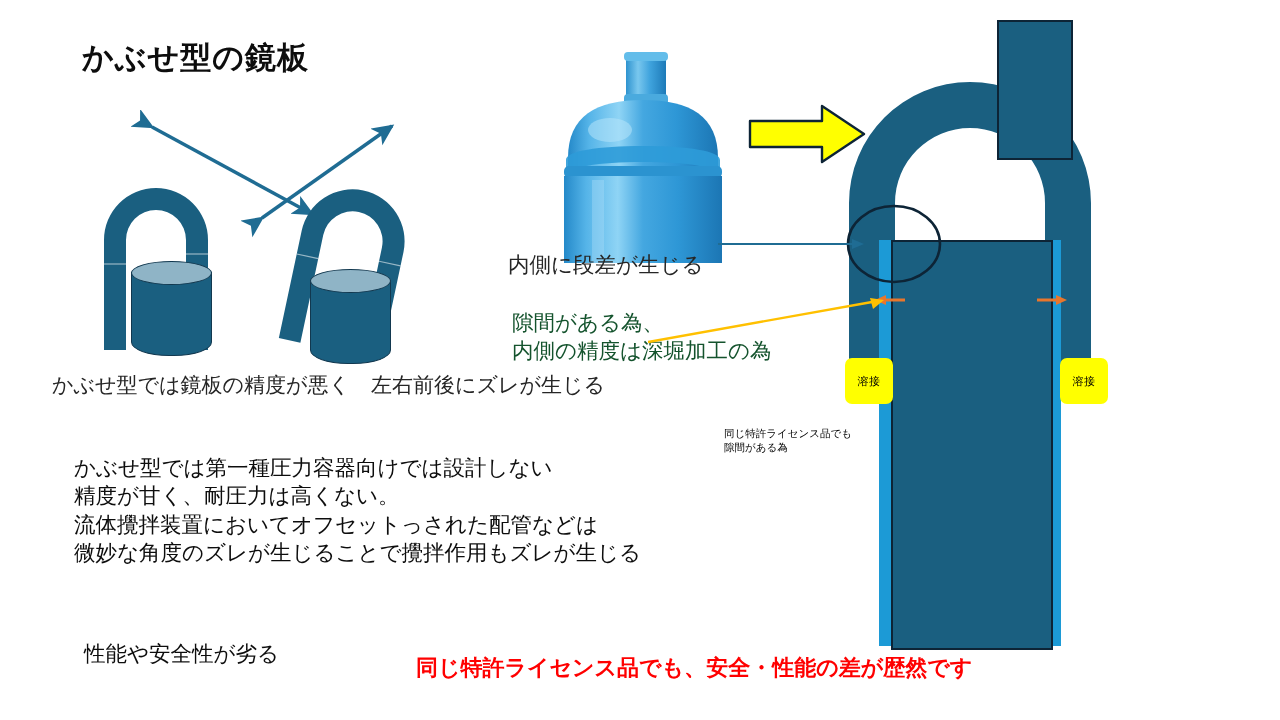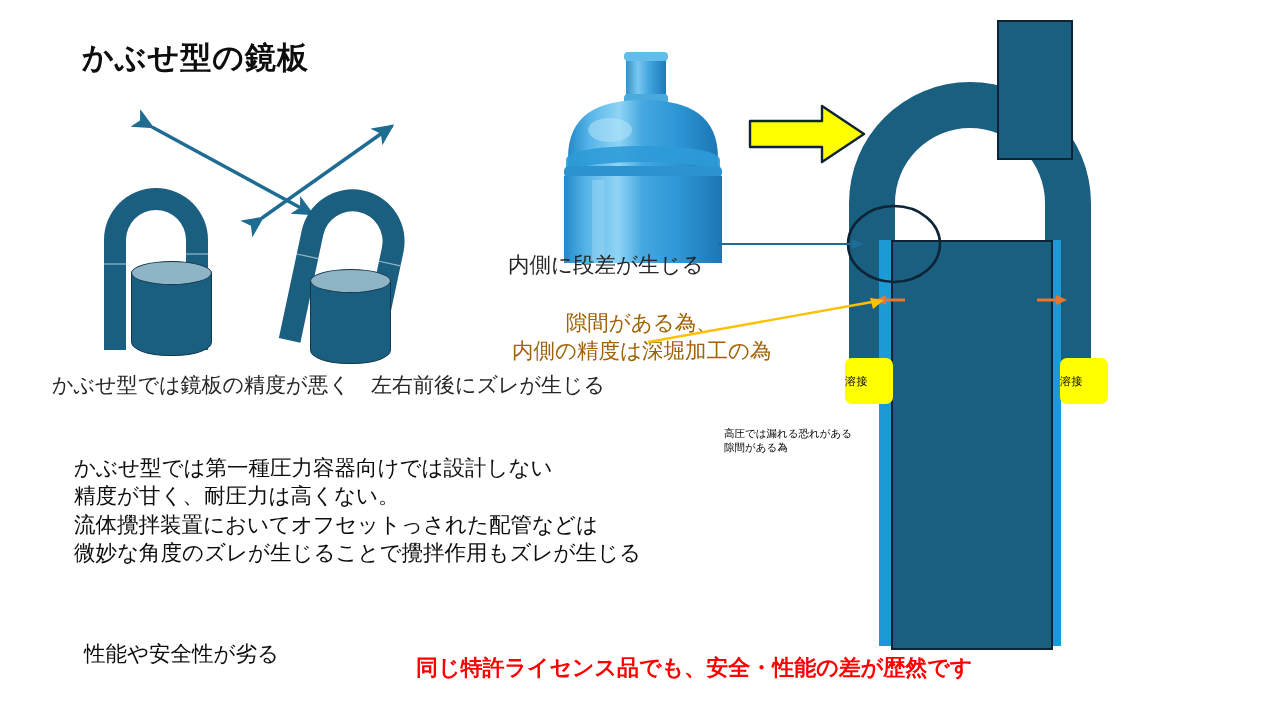--- a/index.html
+++ b/index.html
@@ -62,22 +62,21 @@
   #anno-step {
     left: 508px; top: 240px;
     font-size: 21.5px;
     color: #262626;
     margin-top: 12px;
   }
   #anno-gap {
     left: 512px; top: 310px;
     font-size: 21.5px;
     line-height: 1.45;
-    color: #a16207;
-    text-align: center;
+    color: #14532d;
   }
   #anno-small {
     left: 724px; top: 428px;
     font-size: 10.5px;
     line-height: 1.35;
     color: #000000;
   }
   .cyl-body {
     position: absolute;
     background: #1a5f80;
@@ -90,21 +89,21 @@
     border-radius: 50%;
   }
 
   
   .weld-box {
     position: absolute;
     background: #ffff00;
     border-radius: 7px;
     display: flex;
     align-items: center;
-    justify-content: flex-start;
+    justify-content: center;
     font-size: 11px;
     color: #000;
     letter-spacing: 0.5px;
   }
 
   
   #nozzle {
     background: #1a5f80;
     border: 2px solid #0d2436;
   }
@@ -255,17 +254,17 @@
     <div class="txt">隙間がある為、</div>
     <div class="txt">内側の精度は深堀加工の為</div>
   </div>
 
   <svg class="abs" style="left:648px; top:296px; width:240px; height:50px;" viewBox="0 0 240 50">
     <line x1="0" y1="46" x2="224" y2="6" stroke="#ffc000" stroke-width="2.4"></line>
     <path d="M236,4 L222,2 L225,13 Z" fill="#ffc000"></path>
   </svg>
 
   <div class="abs" id="anno-small">
-    <div class="txt">高圧では漏れる恐れがある</div>
+    <div class="txt">同じ特許ライセンス品でも</div>
     <div class="txt">隙間がある為</div>
   </div>
 
 </div>
 
 </body></html>

